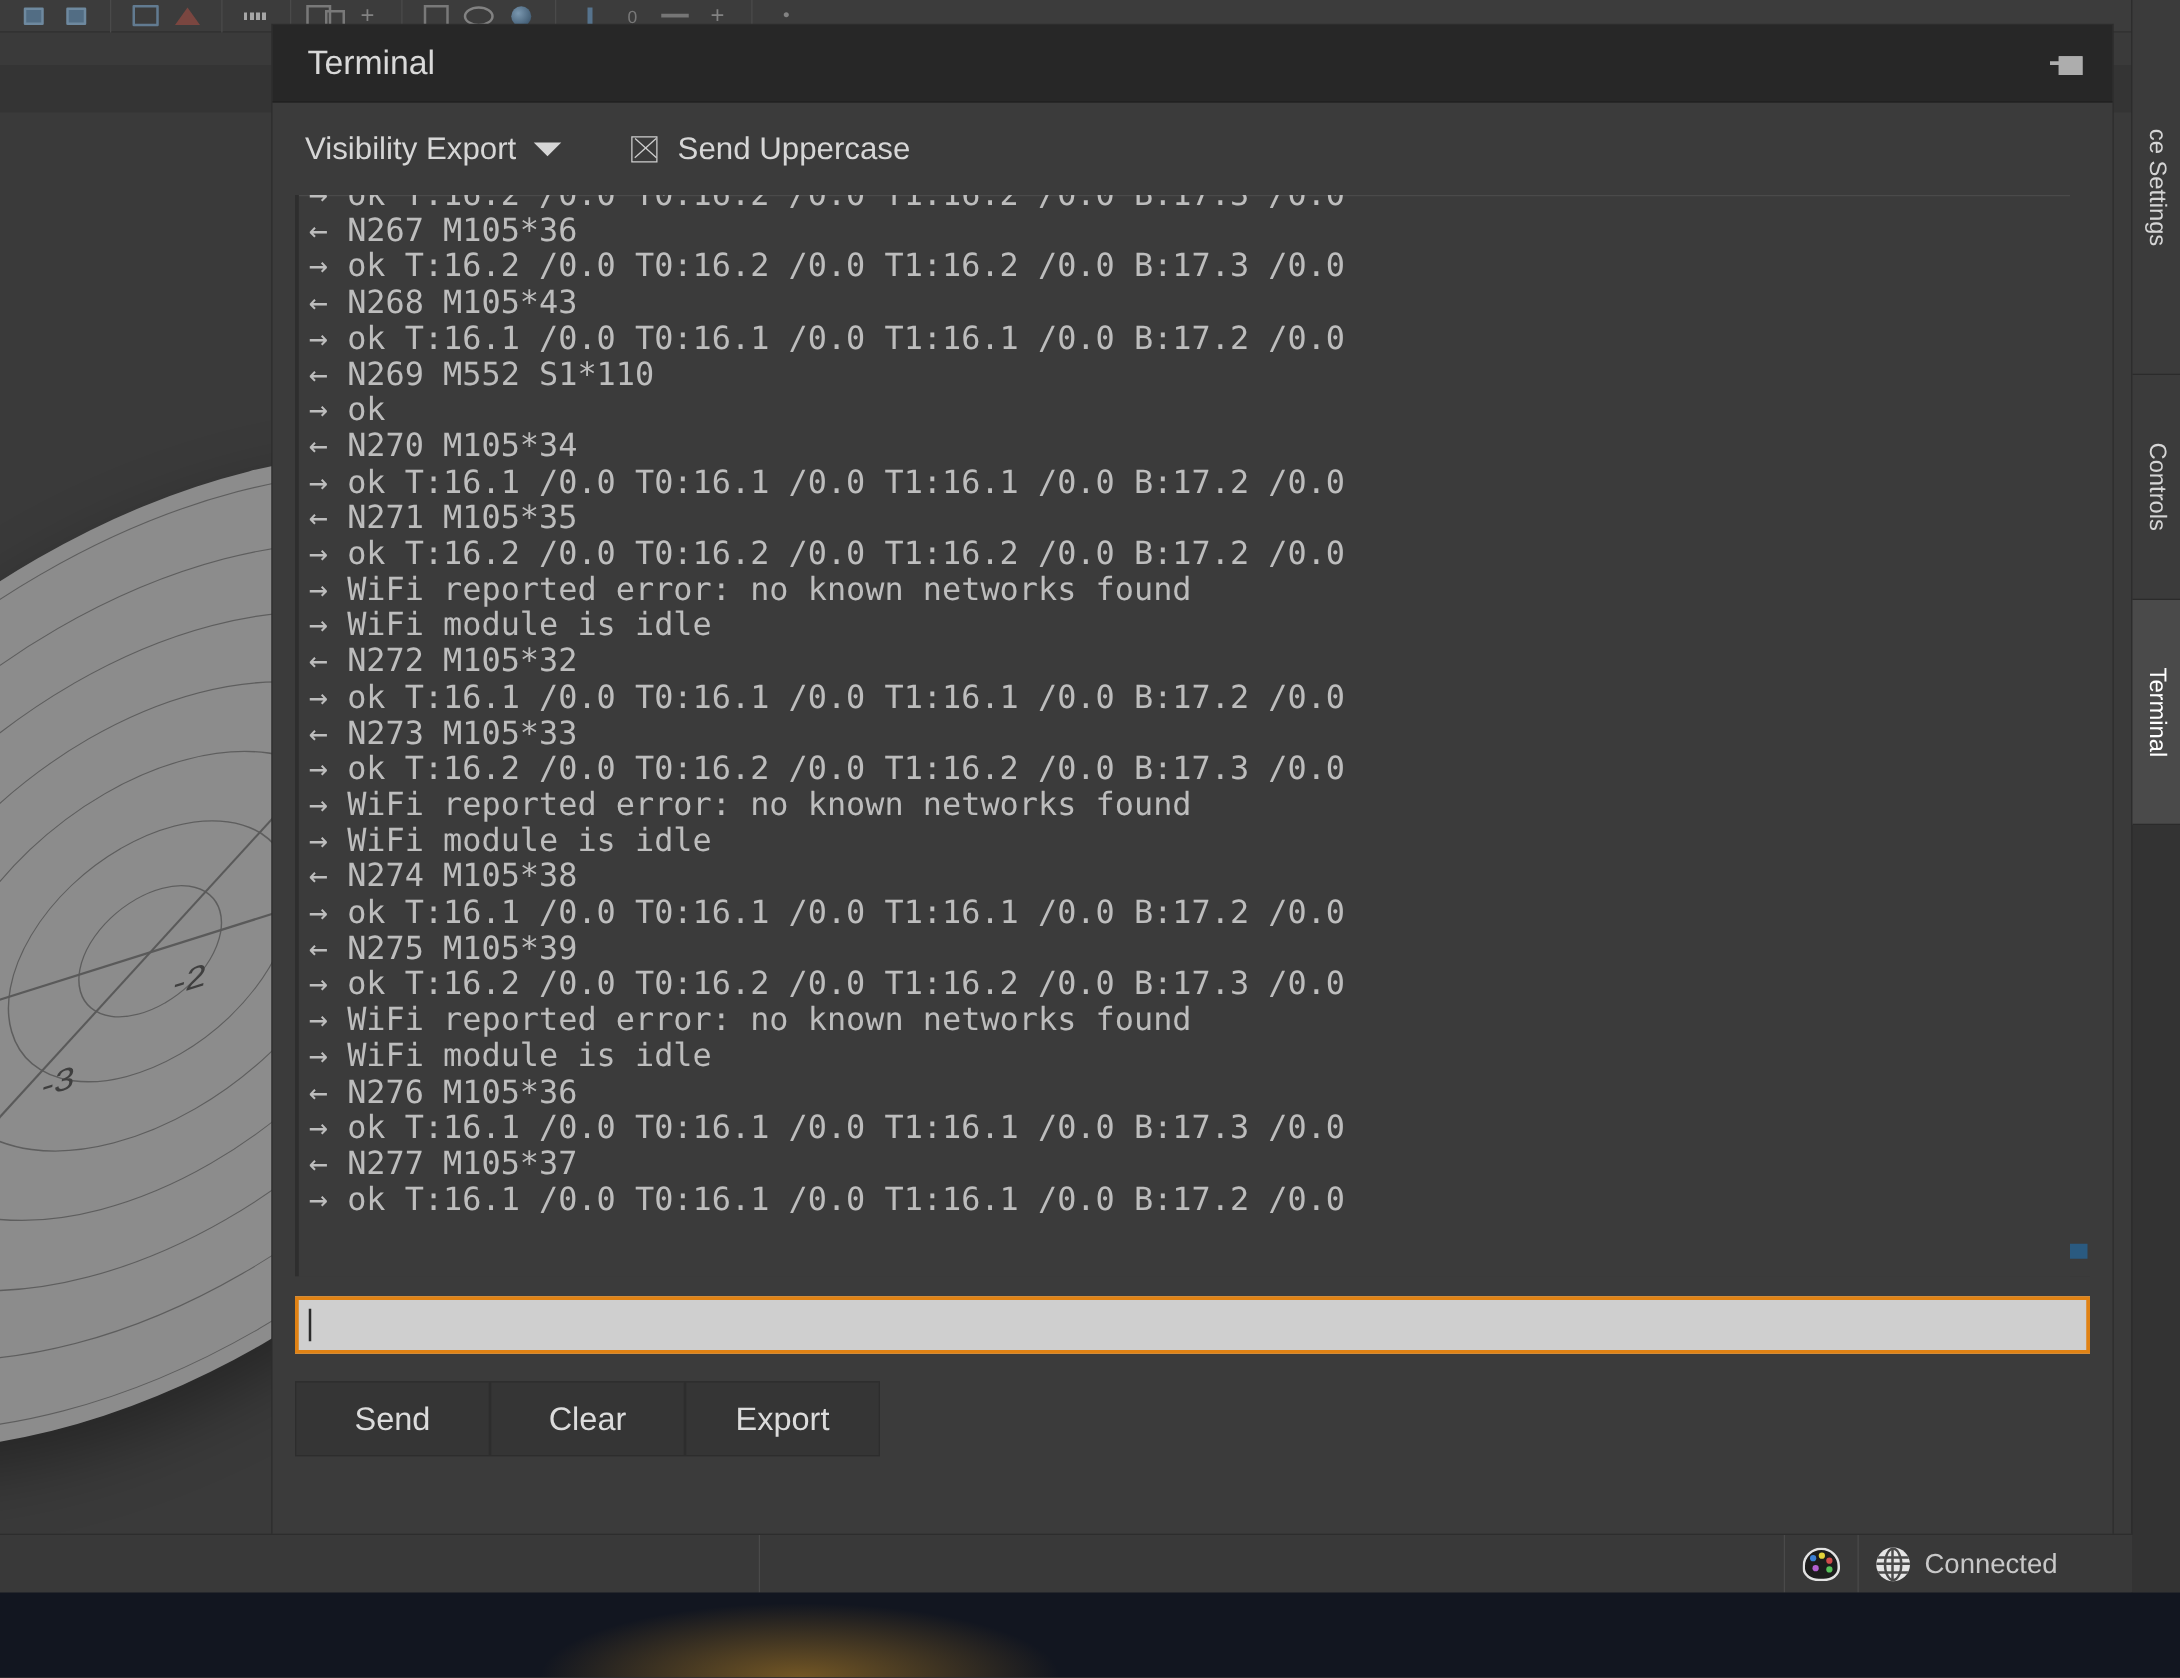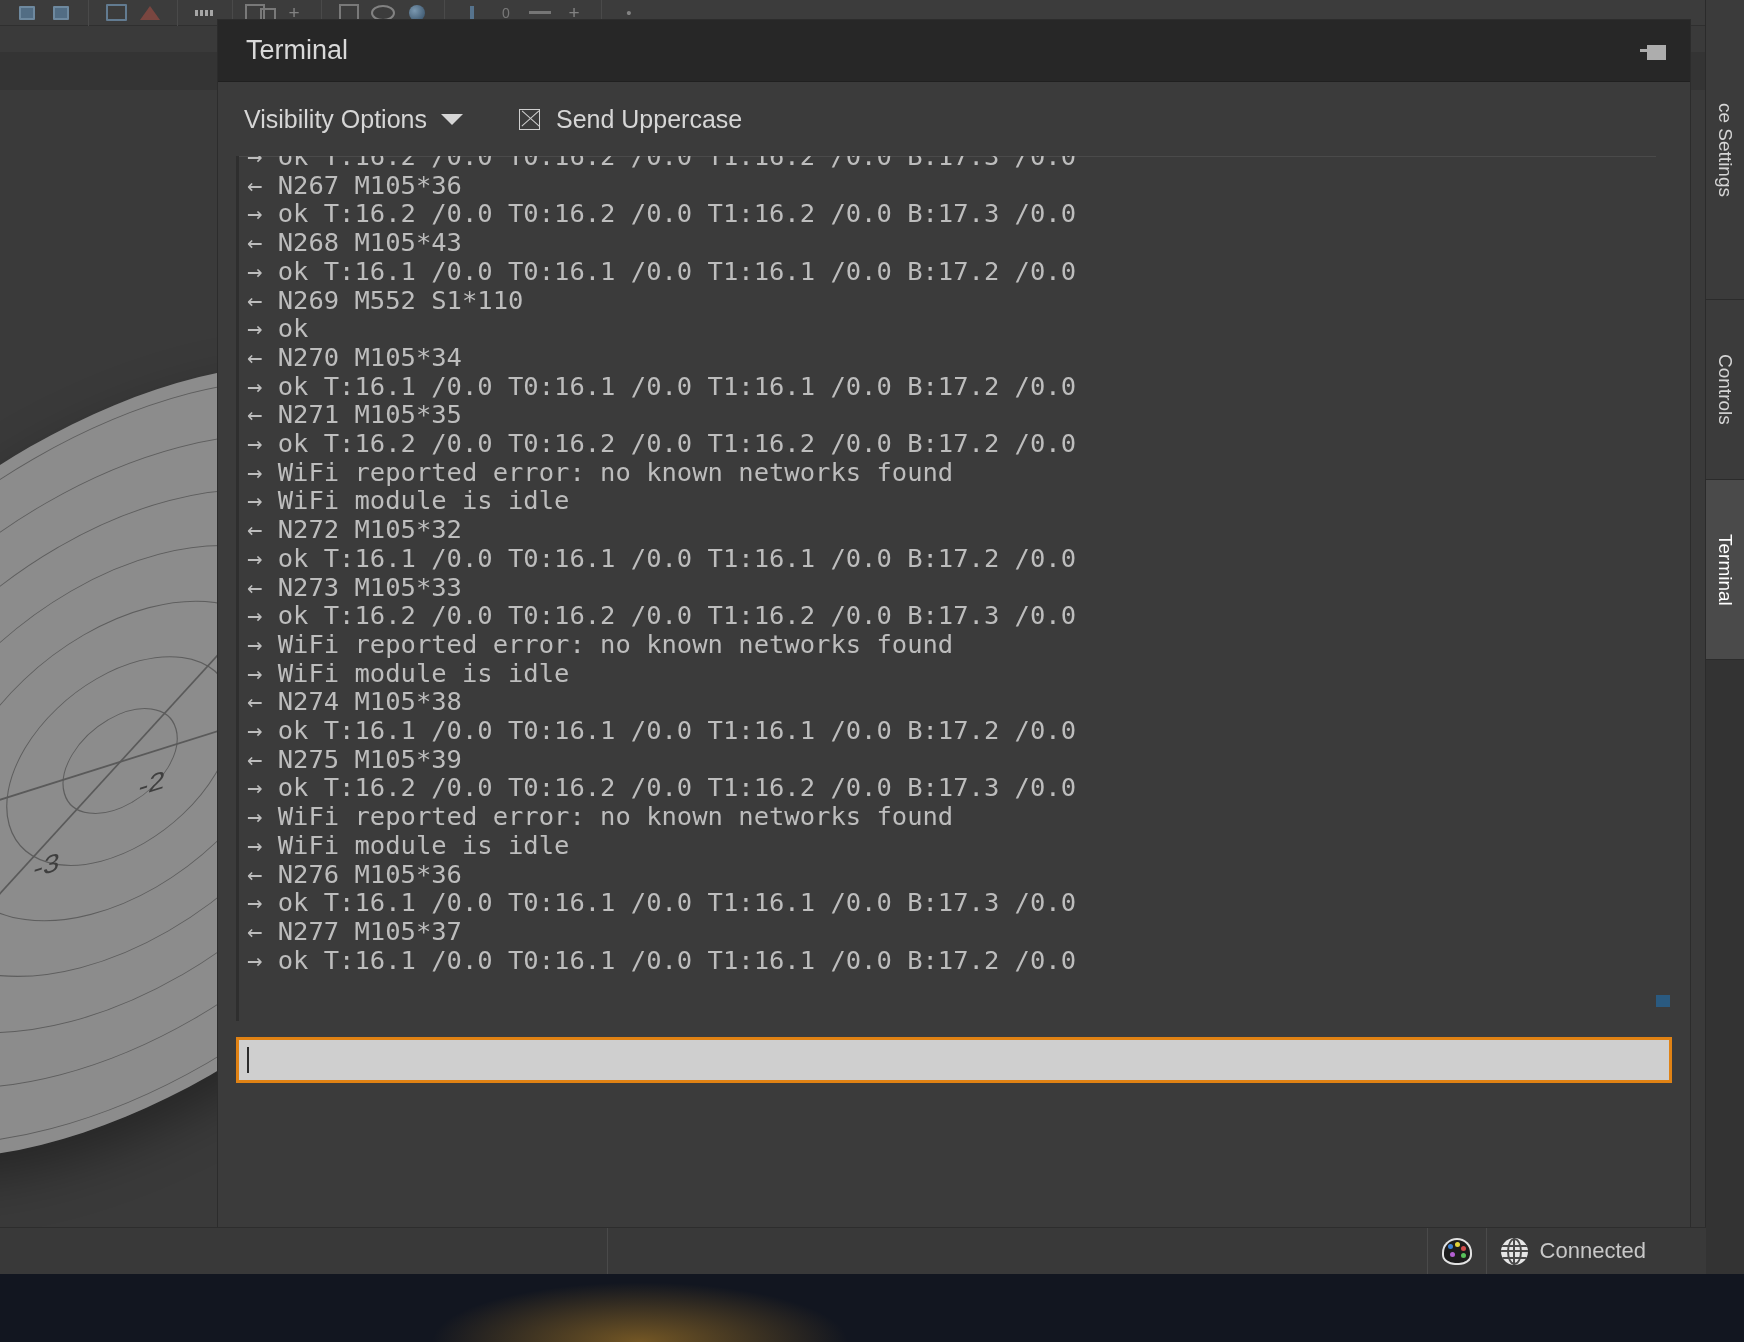--- a/index.html
+++ b/index.html
@@ -418,21 +418,21 @@
     <div class="panel-title">
       <div class="ttl">Terminal</div>
       <div class="pin-icon">
         <div class="ps"></div>
           <div class="pb"></div>
       </div>
     </div>
 
     <div class="opts-row">
       <div class="vis-opts">
-        <span>Visibility Options</span>
+        <span>Visibility Export</span>
         <span class="caret-down"></span>
       </div>
       <div class="chk-row">
         <span class="chk-box"></span>
         <span>Send Uppercase</span>
       </div>
     </div>
 
     <div class="log-wrap">
       <div class="log-sep"></div>
@@ -468,20 +468,25 @@
       <div class="scroll-track">
         <div class="scroll-thumb"></div>
       </div>
     </div>
 
     <div class="cmd-input">
       <span class="caret"></span>
       <span class="cmd-value"></span>
     </div>
 
+    <div class="btn-row">
+      <div class="tbtn">Send</div>
+      <div class="tbtn">Clear</div>
+      <div class="tbtn">Export</div>
+    </div>
   </div>
 
   <div class="status-bar">
     <div class="st-cell" style="width:820px"></div>
     <div class="st-cell">
       <span class="palette-icon">
         <i style="left:6px;top:6px;background:#3b7fd4"></i>
         <i style="left:13px;top:4px;background:#e2d23a"></i>
         <i style="left:19px;top:8px;background:#d14b4b"></i>
         <i style="left:19px;top:15px;background:#58c15a"></i>

